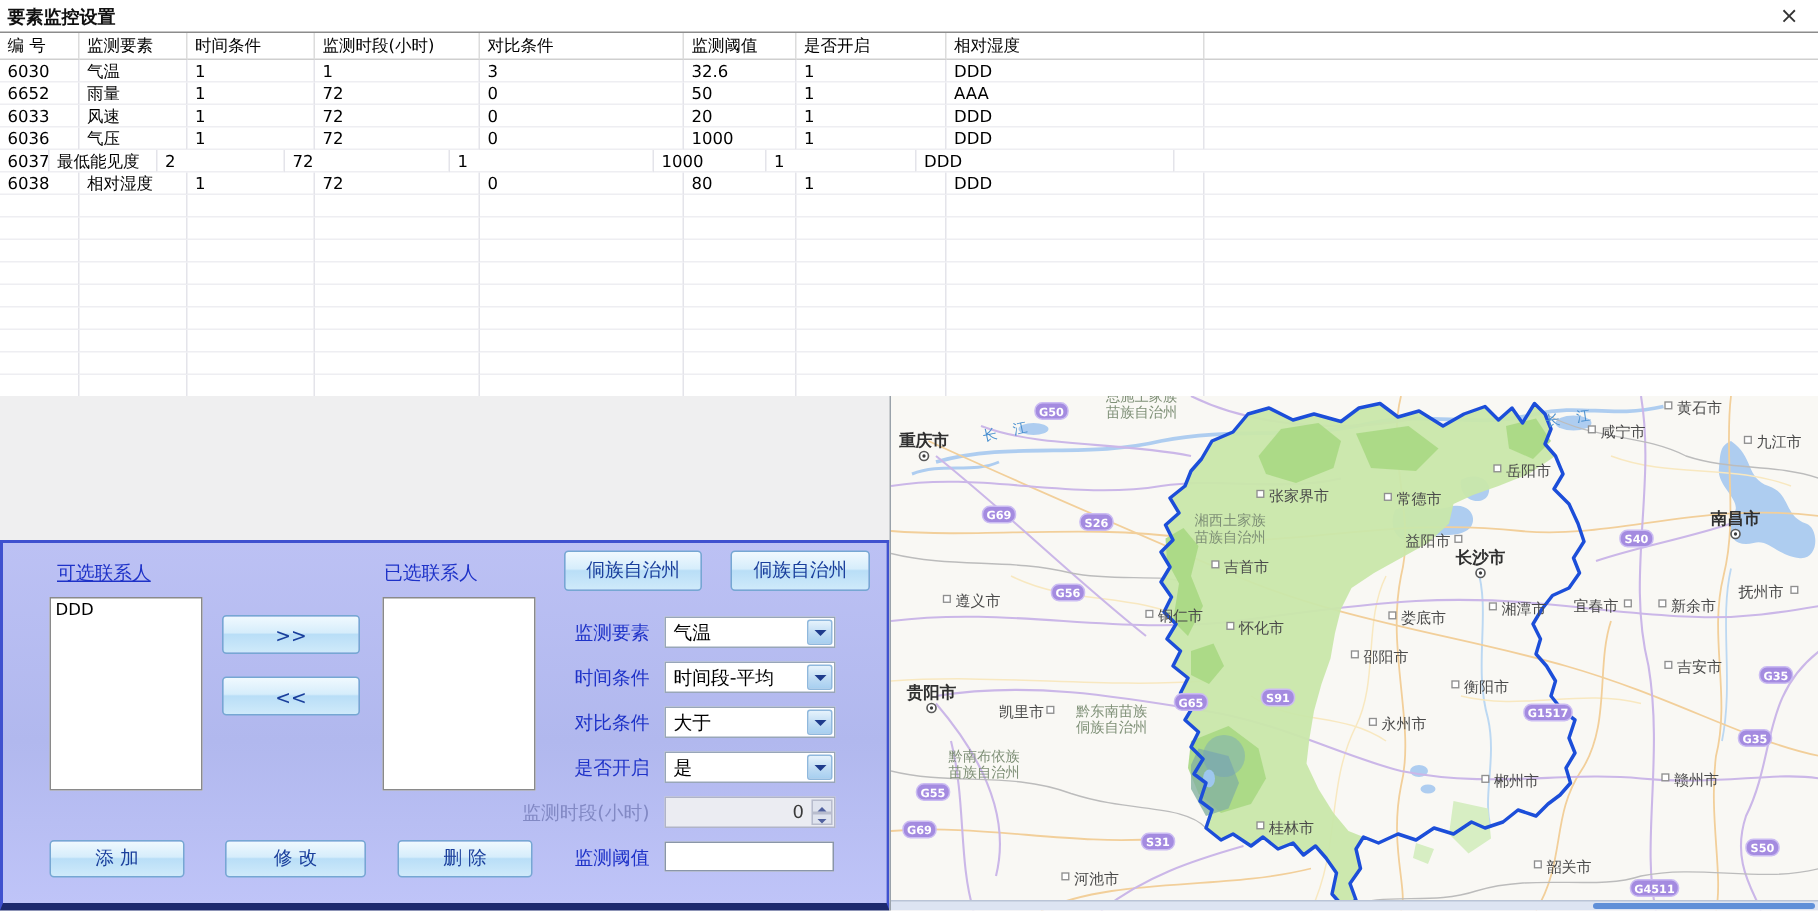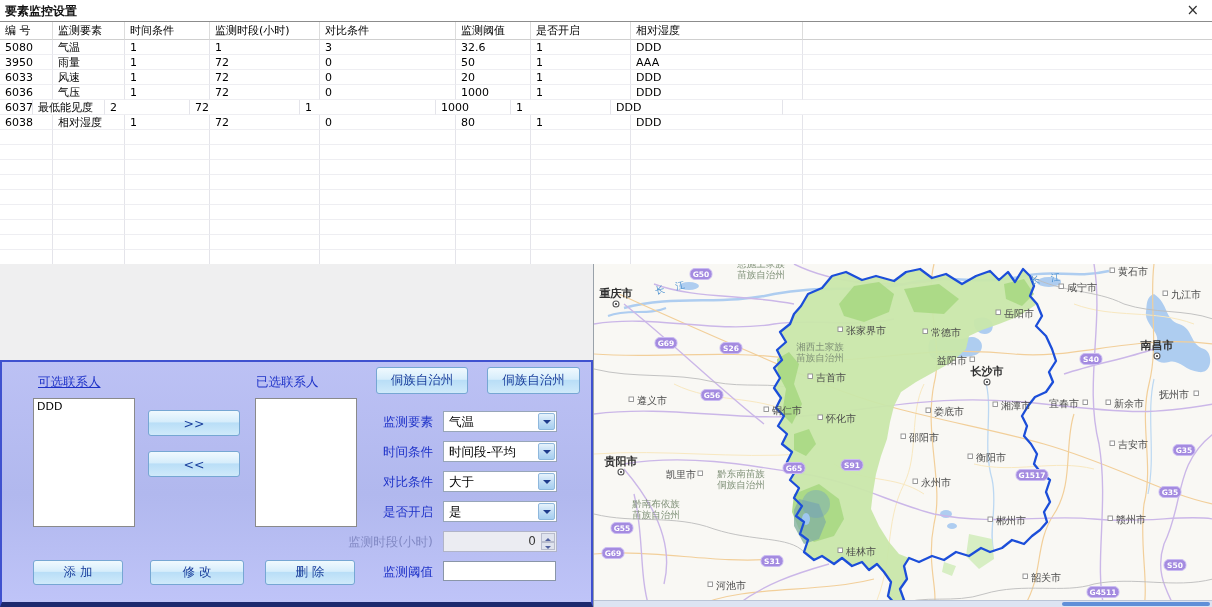--- a/index.html
+++ b/index.html
@@ -72,32 +72,32 @@
       <div class="t-cell" style="width:72px">监测要素</div>
       <div class="t-cell" style="width:85px">时间条件</div>
       <div class="t-cell" style="width:110px">监测时段(小时)</div>
       <div class="t-cell" style="width:136px">对比条件</div>
       <div class="t-cell" style="width:75px">监测阈值</div>
       <div class="t-cell" style="width:100px">是否开启</div>
       <div class="t-cell" style="width:172px">相对湿度</div>
       <div class="t-fill"></div>
     </div>
     <div class="t-row">
-      <div class="t-cell" style="width:53px">5080</div>
+      <div class="t-cell" style="width:53px">6030</div>
       <div class="t-cell" style="width:72px">气温</div>
       <div class="t-cell" style="width:85px">1</div>
       <div class="t-cell" style="width:110px">1</div>
       <div class="t-cell" style="width:136px">3</div>
       <div class="t-cell" style="width:75px">32.6</div>
       <div class="t-cell" style="width:100px">1</div>
       <div class="t-cell" style="width:172px">DDD</div>
       <div class="t-fill"></div>
     </div>
     <div class="t-row">
-      <div class="t-cell" style="width:53px">3950</div>
+      <div class="t-cell" style="width:53px">6652</div>
       <div class="t-cell" style="width:72px">雨量</div>
       <div class="t-cell" style="width:85px">1</div>
       <div class="t-cell" style="width:110px">72</div>
       <div class="t-cell" style="width:136px">0</div>
       <div class="t-cell" style="width:75px">50</div>
       <div class="t-cell" style="width:100px">1</div>
       <div class="t-cell" style="width:172px">AAA</div>
       <div class="t-fill"></div>
     </div>
     <div class="t-row">

